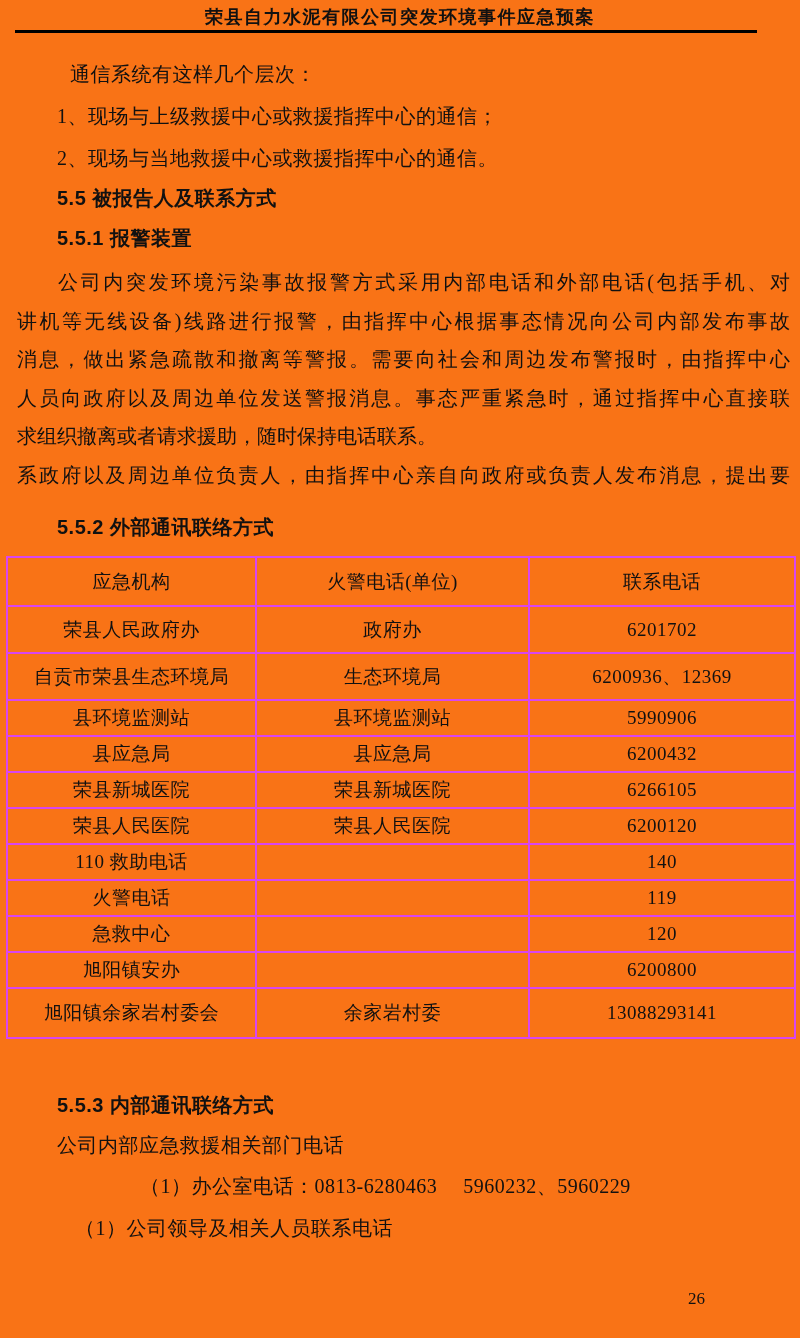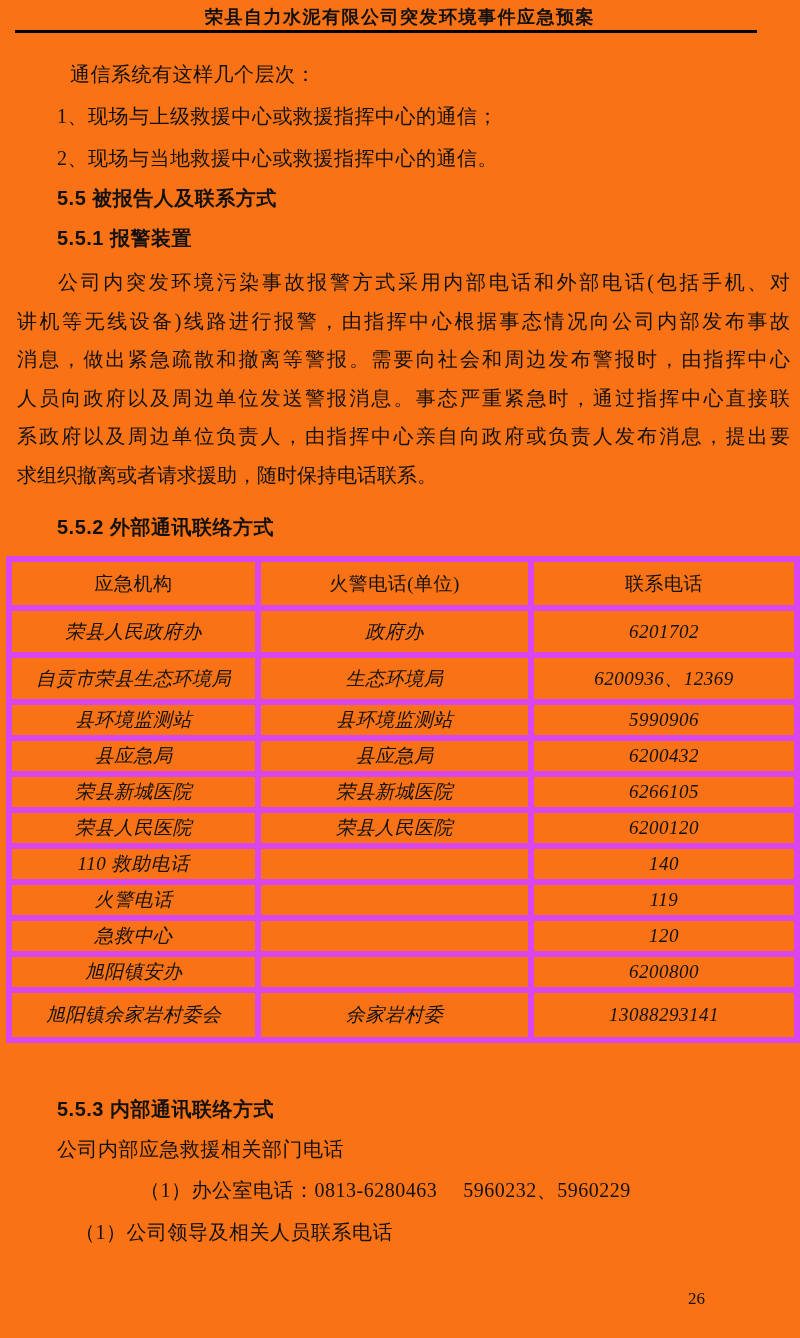--- a/index.html
+++ b/index.html
@@ -73,30 +73,30 @@
   
   table.contact-table {
     margin:16px 0 0 6px;
     width:788px;
     border-collapse:collapse;
     table-layout:fixed;
     border:1px solid #000;
     border-top:2px solid #000;
   }
   .contact-table th, .contact-table td {
-    border:6px solid #d946ef;
+    border:2px solid #d946ef;
     text-align:center;
     vertical-align:middle;
     font-size:19px;
     font-weight:normal;
     letter-spacing:0.5px;
     padding:0 4px;
   }
   .contact-table thead tr { height:49px; }
-  .contact-table tbody tr { height:36px;font-style:italic; }
+  .contact-table tbody tr { height:36px; }
   .contact-table tbody tr:nth-child(1),
   .contact-table tbody tr:nth-child(2) { height:47px; }
   .contact-table tbody tr:last-child { height:50px; }
   
   .page-number {
     position:absolute;
     top:1289px; left:688px;
     font-size:17px;
   }
 </style>
@@ -114,22 +114,22 @@
   <p class="list-item">2、现场与当地救援中心或救援指挥中心的通信。</p>
 
   <h2 class="heading">5.5 被报告人及联系方式</h2>
   <h3 class="heading">5.5.1 报警装置</h3>
 
   <div class="alarm-paragraph">
     <div class="jline first">公司内突发环境污染事故报警方式采用内部电话和外部电话(包括手机、对</div>
     <div class="jline">讲机等无线设备)线路进行报警，由指挥中心根据事态情况向公司内部发布事故</div>
     <div class="jline">消息，做出紧急疏散和撤离等警报。需要向社会和周边发布警报时，由指挥中心</div>
     <div class="jline">人员向政府以及周边单位发送警报消息。事态严重紧急时，通过指挥中心直接联</div>
+    <div class="jline last">求组织撤离或者请求援助，随时保持电话联系。</div>
     <div class="jline">系政府以及周边单位负责人，由指挥中心亲自向政府或负责人发布消息，提出要</div>
-    <div class="jline last">求组织撤离或者请求援助，随时保持电话联系。</div>
   </div>
 
   <h3 class="heading gap-lg">5.5.2 外部通讯联络方式</h3>
 
   <table class="contact-table">
     <colgroup>
       <col style="width:249px">
       <col style="width:273px">
       <col style="width:266px">
     </colgroup>

